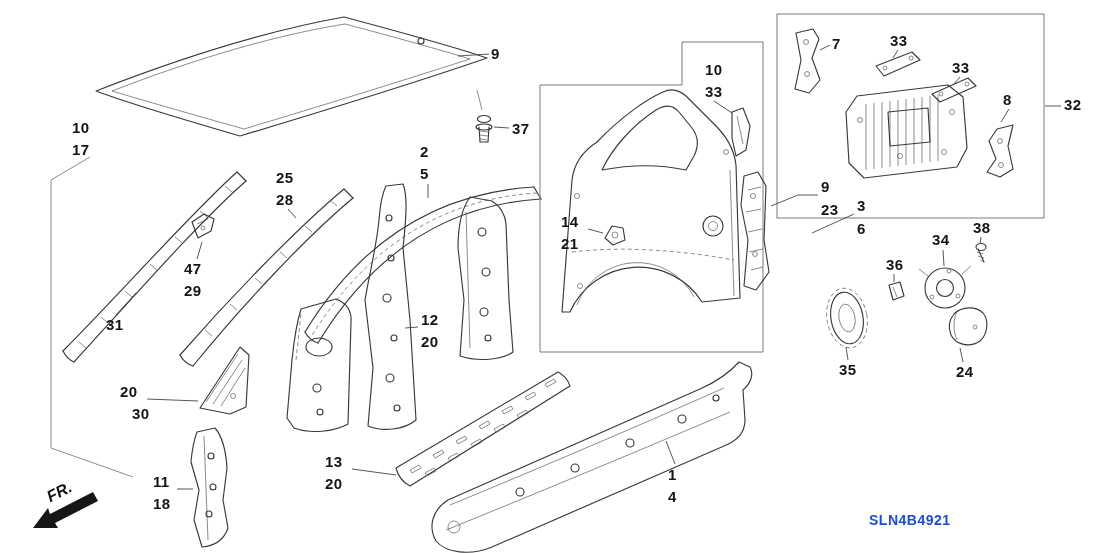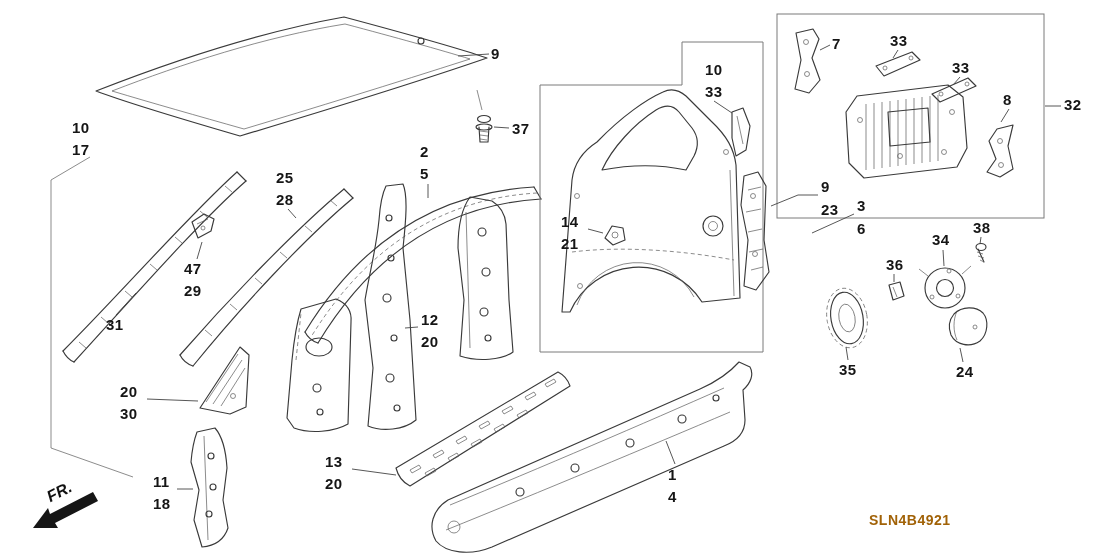--- a/index.html
+++ b/index.html
@@ -1,21 +1,21 @@
 <!DOCTYPE html>
 <html><head>
 <meta charset="utf-8">
 <style>
   html,body{margin:0;padding:0;background:#ffffff;}
   .stage{position:relative;width:1108px;height:553px;background:#fff;
          font-family:"Liberation Sans",sans-serif;overflow:hidden;}
   .stage svg{position:absolute;left:0;top:0;}
   .callout{position:absolute;font-size:15px;font-weight:600;color:#151515;
            line-height:1;letter-spacing:.3px;white-space:nowrap;}
-  .code{position:absolute;font-size:14px;font-weight:700;color:#a16207;letter-spacing:.5px;}
+  .code{position:absolute;font-size:14px;font-weight:700;color:#1d4ed8;letter-spacing:.5px;}
   .fr{position:absolute;font-size:16px;font-weight:700;font-style:italic;color:#111;
       transform:rotate(-27deg);transform-origin:left bottom;}
   .ln{fill:none;stroke:#3a3a3a;stroke-width:1.15;stroke-linecap:round;stroke-linejoin:round;}
   .tn{fill:none;stroke:#5a5a5a;stroke-width:.7;}
   .dash{stroke-dasharray:4 3;}
   .ld{fill:none;stroke:#444;stroke-width:.9;}
   .box{fill:none;stroke:#7a7a7a;stroke-width:1;}
   .blk{fill:#161616;stroke:none;}
 </style>
 </head>
@@ -271,21 +271,21 @@
   <div class="callout" style="left:72px;top:120px">10</div>
   <div class="callout" style="left:72px;top:142px">17</div>
   <div class="callout" style="left:420px;top:144px">2</div>
   <div class="callout" style="left:420px;top:166px">5</div>
   <div class="callout" style="left:276px;top:170px">25</div>
   <div class="callout" style="left:276px;top:192px">28</div>
   <div class="callout" style="left:184px;top:261px">47</div>
   <div class="callout" style="left:184px;top:283px">29</div>
   <div class="callout" style="left:106px;top:317px">31</div>
   <div class="callout" style="left:120px;top:384px">20</div>
-  <div class="callout" style="left:120px;top:406px">30</div>
+  <div class="callout" style="left:132px;top:406px">30</div>
   <div class="callout" style="left:421px;top:312px">12</div>
   <div class="callout" style="left:421px;top:334px">20</div>
   <div class="callout" style="left:325px;top:454px">13</div>
   <div class="callout" style="left:325px;top:476px">20</div>
   <div class="callout" style="left:153px;top:474px">11</div>
   <div class="callout" style="left:153px;top:496px">18</div>
   <div class="callout" style="left:705px;top:62px">10</div>
   <div class="callout" style="left:705px;top:84px">33</div>
   <div class="callout" style="left:561px;top:214px">14</div>
   <div class="callout" style="left:561px;top:236px">21</div>

